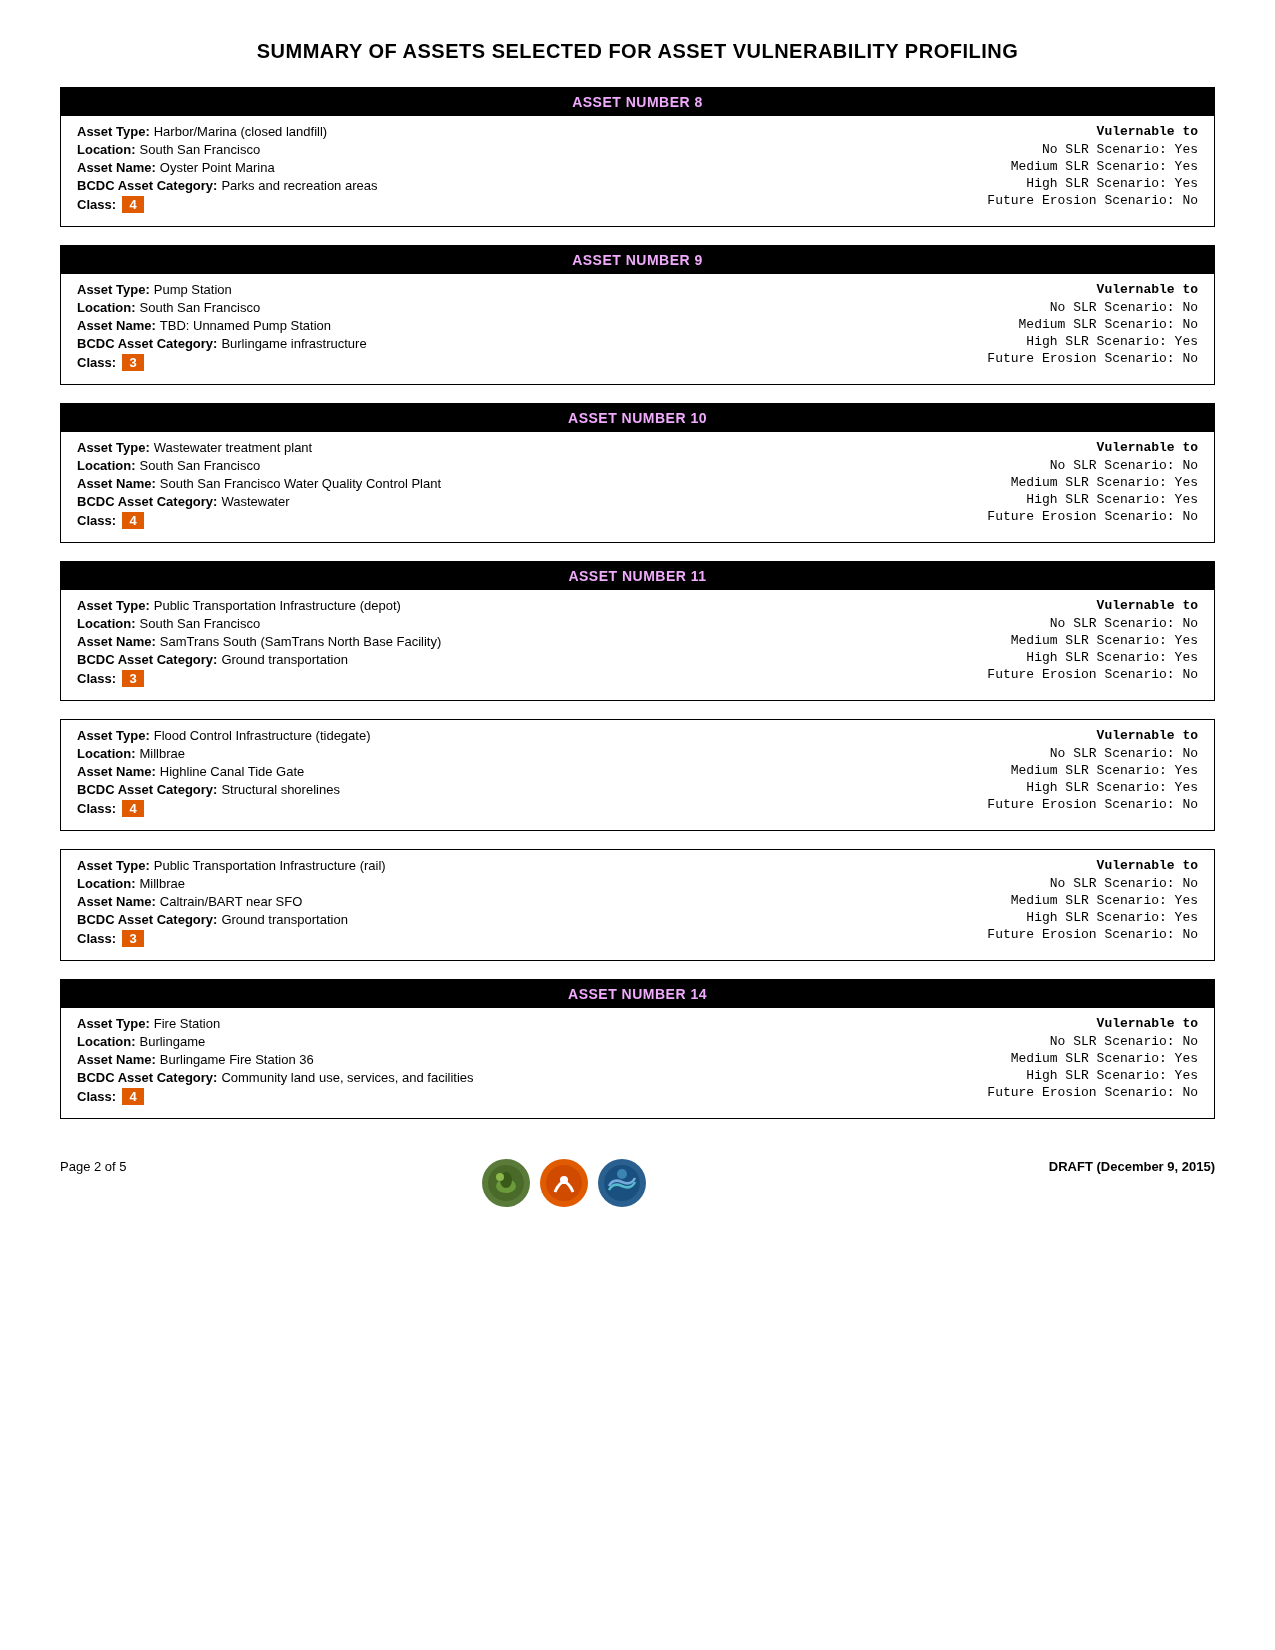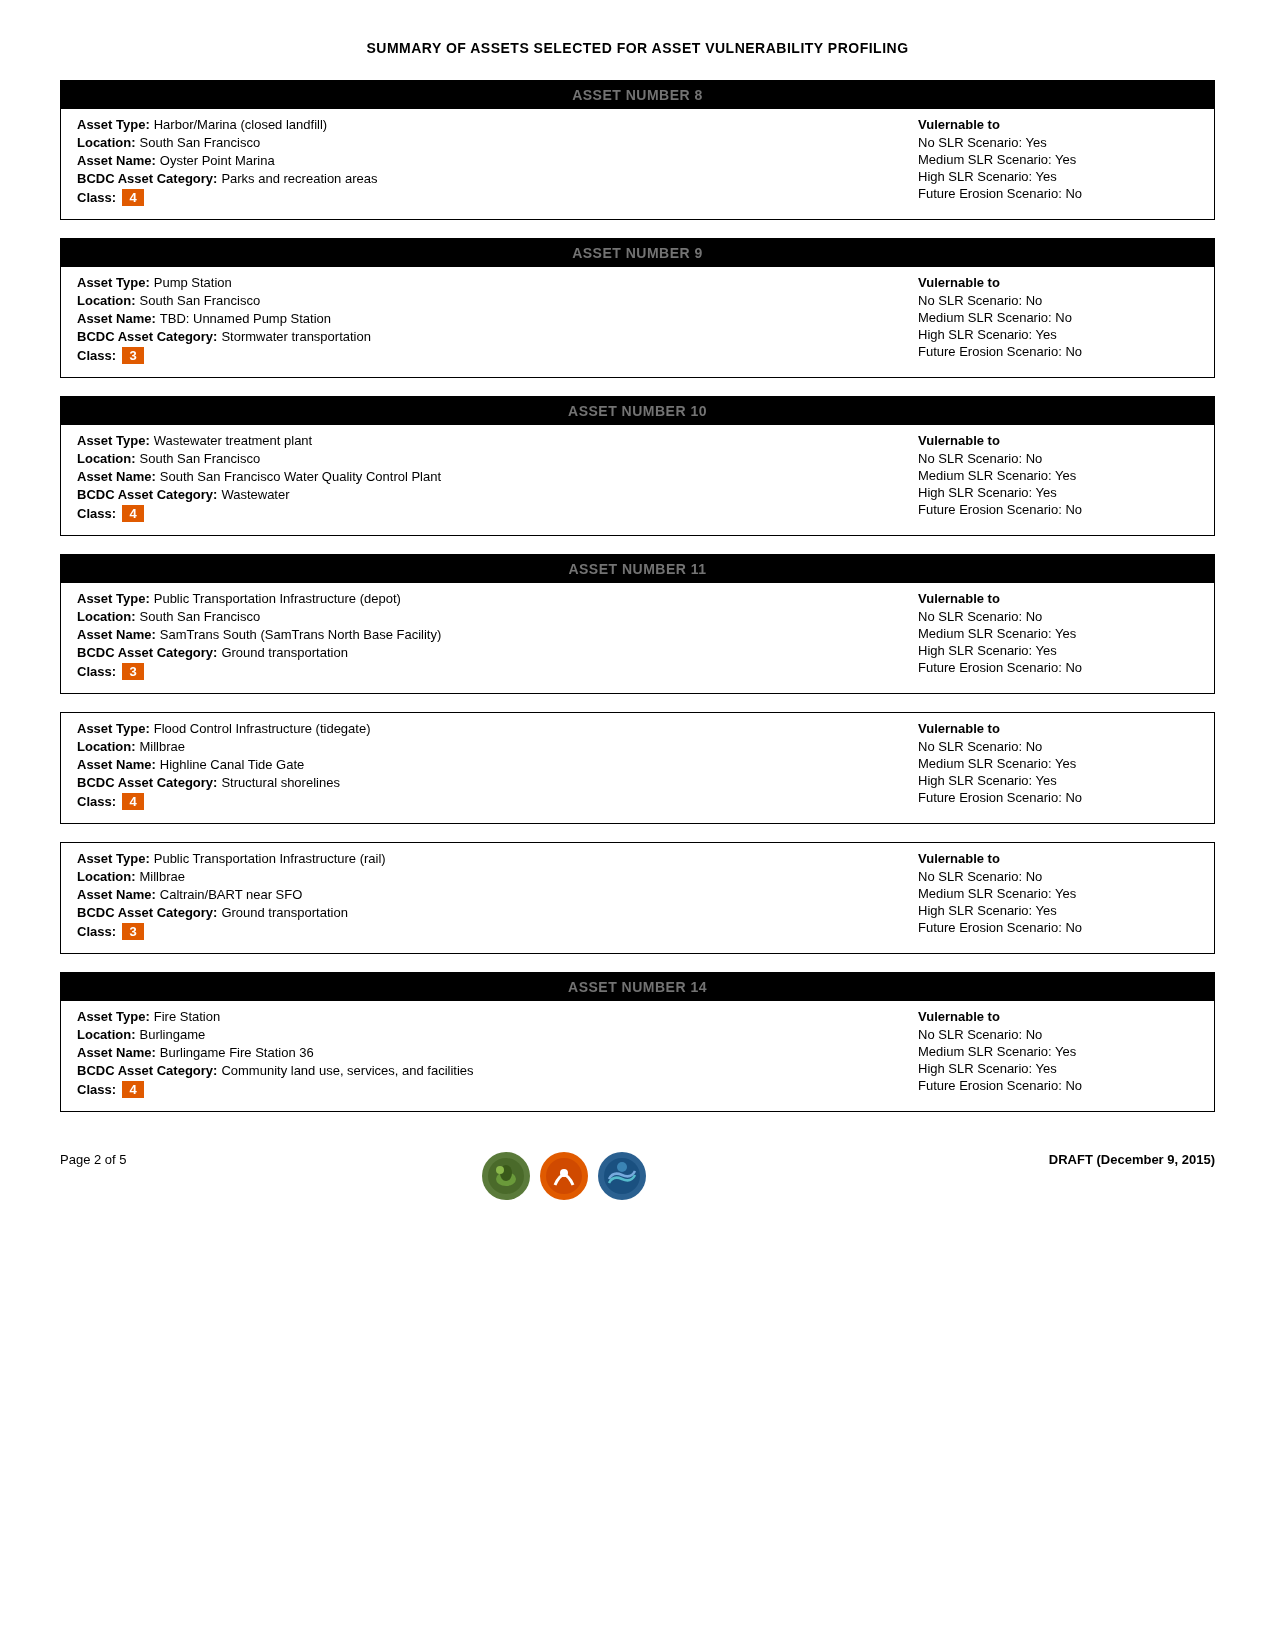--- a/index.html
+++ b/index.html
@@ -7,50 +7,51 @@
       background: #fff;
       font-family: Arial, sans-serif;
       font-size: 13px;
       color: #000;
       width: 1275px;
       min-height: 1650px;
       padding: 40px 60px;
     }
     .page-title {
       text-align: center;
-      font-size: 14px;
+      font-size: 20px;
       font-weight: bold;
       margin-bottom: 24px;
       letter-spacing: 0.5px;
     }
     .asset-block {
       margin-bottom: 18px;
       border: 1px solid #000;
     }
     .asset-header {
       background: #000;
-      color: #737373;
+      color: #f0abfc;
       text-align: center;
       font-weight: bold;
       font-size: 14px;
       padding: 6px 0;
       letter-spacing: 0.5px;
     }
     .asset-body {
       display: flex;
       padding: 8px 16px 10px 16px;
       gap: 20px;
     }
     .asset-left {
       flex: 1;
     }
     .asset-right {
       width: 300px;
-      text-align: left;
+      text-align: right;
       padding-left: 20px;
+      font-family: Liberation Mono, monospace;
     }
     .row {
       display: flex;
       align-items: baseline;
       margin-bottom: 3px;
     }
     .label {
       font-weight: bold;
       white-space: nowrap;
       margin-right: 4px;
@@ -168,21 +169,21 @@
           <div class="row">
             <span class="label">Location:</span>
             <span class="value">South San Francisco</span>
           </div>
           <div class="row">
             <span class="label">Asset Name:</span>
             <span class="value">TBD: Unnamed  Pump Station</span>
           </div>
           <div class="row">
             <span class="label">BCDC Asset Category:</span>
-            <span class="value">Stormwater transportation</span>
+            <span class="value">Burlingame infrastructure</span>
           </div>
           <div class="row">
             <span class="label">Class:</span>
             <span class="class-badge class-badge-3">3</span>
           </div>
         </div>
         <div class="asset-right">
           <div class="vuln-title">Vulernable to</div>
           <div class="vuln-row">No SLR Scenario:  No</div>
           <div class="vuln-row">Medium SLR Scenario:  No</div>

